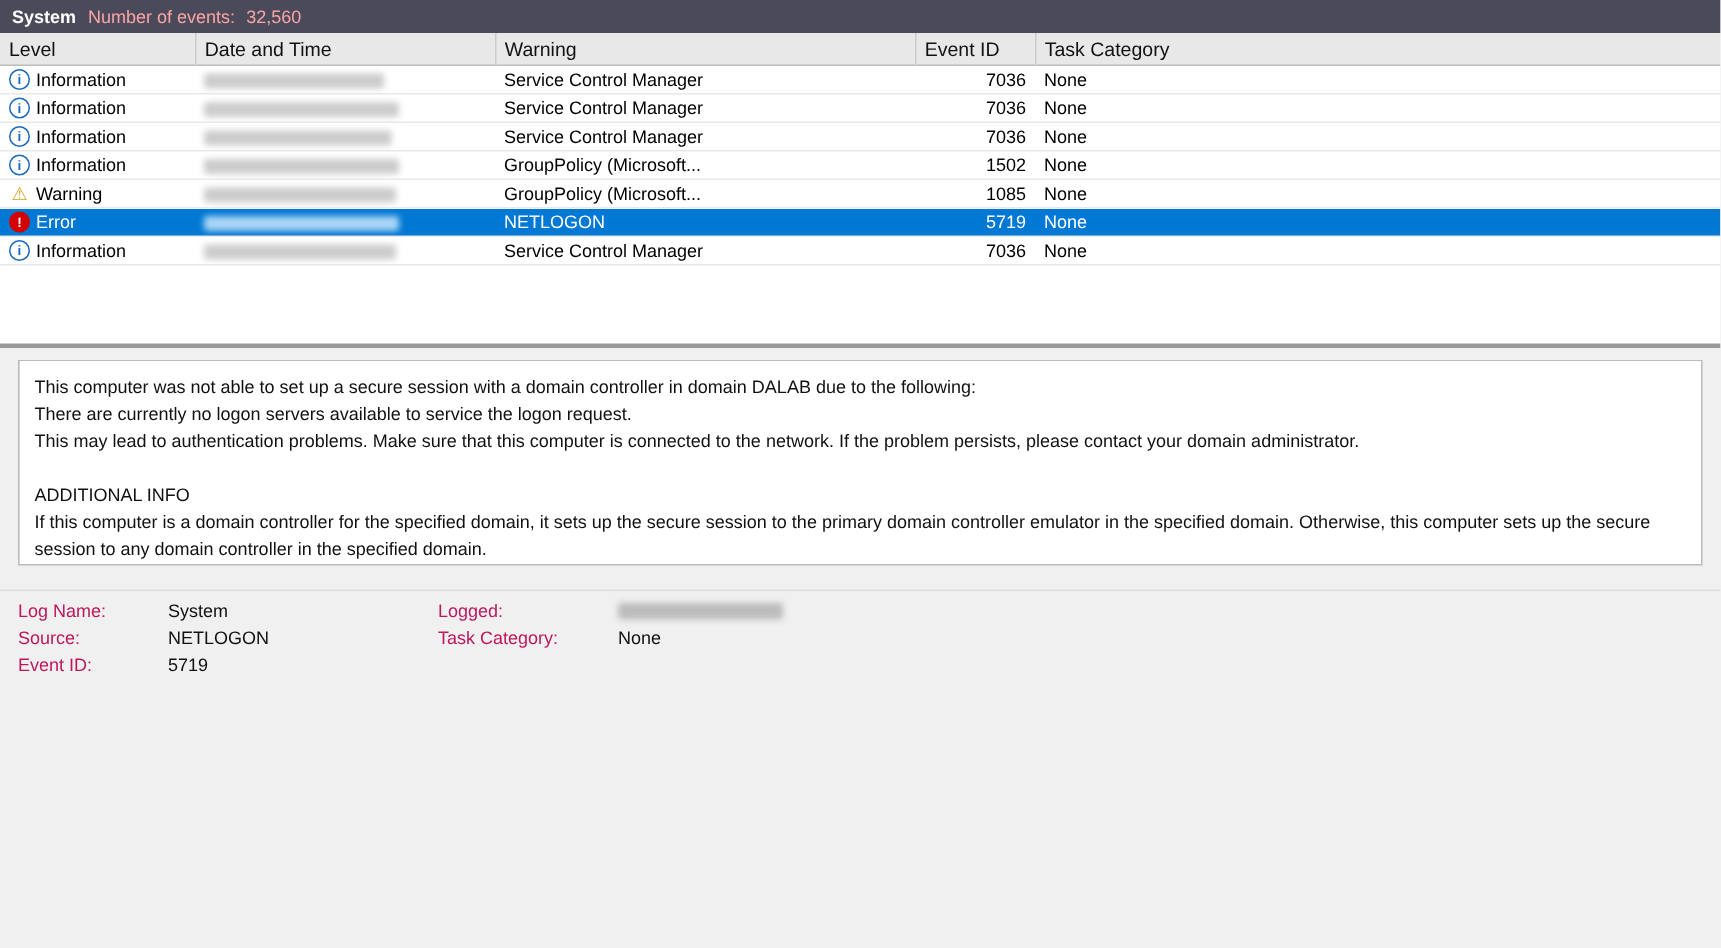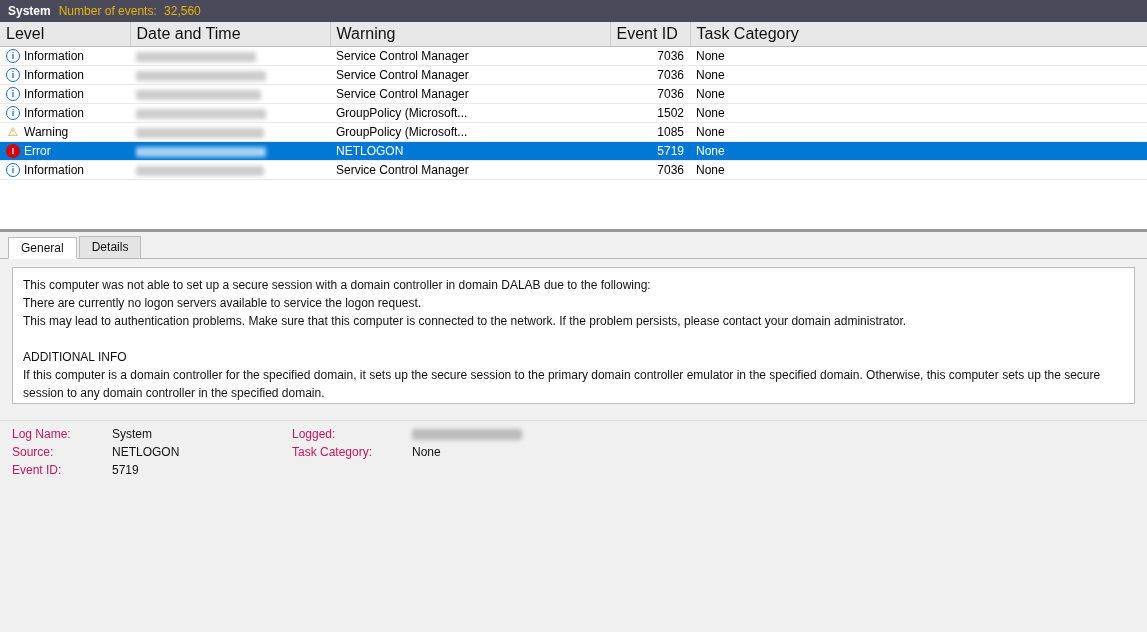--- a/index.html
+++ b/index.html
@@ -21,21 +21,21 @@
       display: flex;
       align-items: center;
       gap: 8px;
       height: 22px;
     }
     .title-bar-title {
       font-weight: bold;
       color: #fff;
     }
     .title-bar-count {
-      color: #eab308;
+      color: #fca5a5;
     }
 
     
     .event-list-panel {
       background: #fff;
       border-bottom: 1px solid #999;
       height: 208px;
       display: flex;
       flex-direction: column;
     }
@@ -49,21 +49,21 @@
     .event-table thead tr {
       background: #e8e8e8;
       border-bottom: 1px solid #bbb;
     }
     .event-table thead th {
       text-align: left;
       padding: 3px 6px;
       font-weight: normal;
       border-right: 1px solid #ccc;
       color: #111;
-      font-size: 16px;
+      font-size: 13px;
     }
     .event-table thead th:last-child {
       border-right: none;
     }
     .event-table tbody tr {
       border-bottom: 1px solid #e8e8e8;
       background: #fff;
     }
     .event-table tbody tr.selected {
       background: #0078d4;
@@ -345,24 +345,20 @@
             <td class="col-source">Service Control Manager</td>
             <td class="col-eventid">7036</td>
             <td class="col-taskcategory">None</td>
           </tr>
         </tbody>
     </table>
   </div>
 </div>
 
 <div class="detail-panel">
-  <div class="tabs-bar">
-    <div class="tab active">General</div>
-    <div class="tab">Details</div>
-  </div>
   <div class="detail-content">
     <div class="detail-text-box" style="white-space: pre-wrap;">This computer was not able to set up a secure session with a domain controller in domain DALAB due to the following:
 There are currently no logon servers available to service the logon request.
 This may lead to authentication problems. Make sure that this computer is connected to the network. If the problem persists, please contact your domain administrator.
 
 ADDITIONAL INFO
 If this computer is a domain controller for the specified domain, it sets up the secure session to the primary domain controller emulator in the specified domain. Otherwise, this computer sets up the secure session to any domain controller in the specified domain.</div>
   </div>
   <div class="meta-info">
     <span class="meta-label">Log Name:</span>

